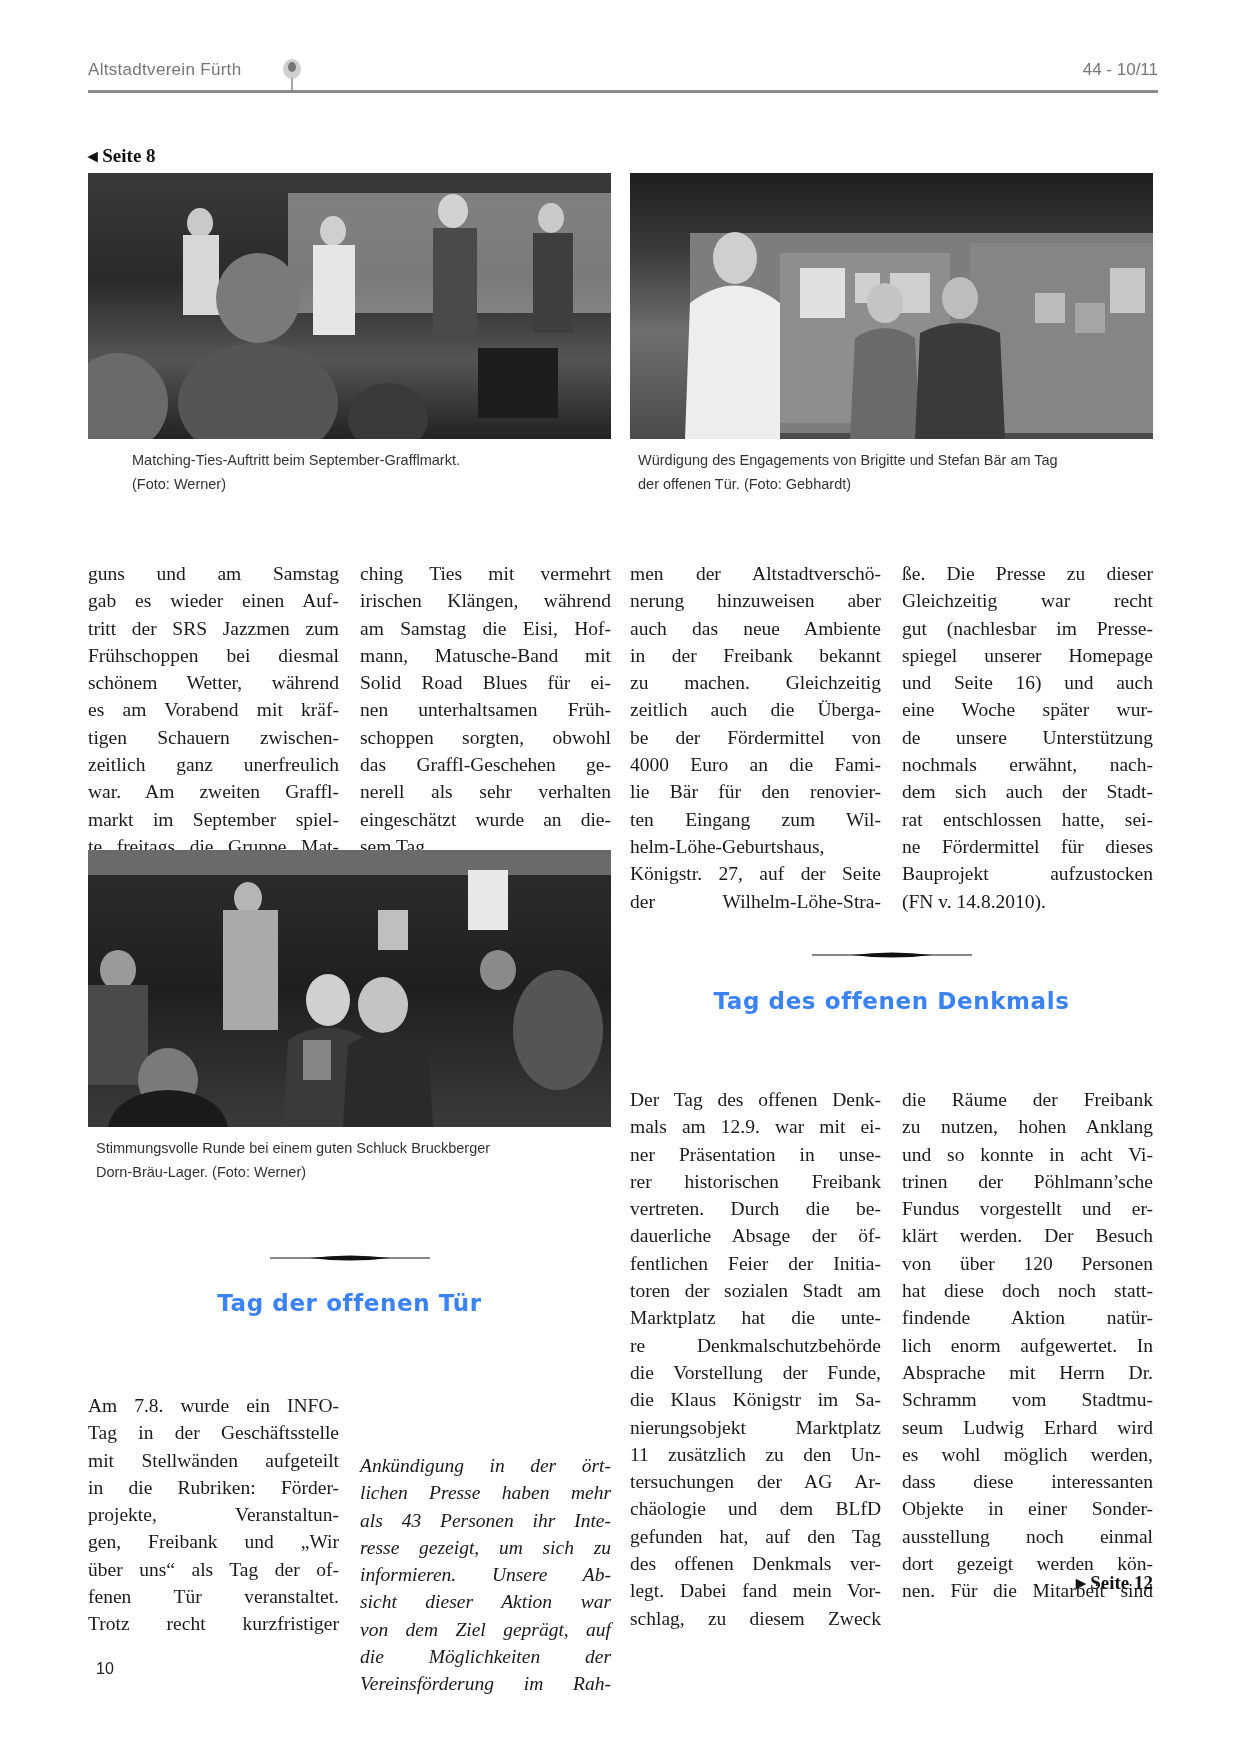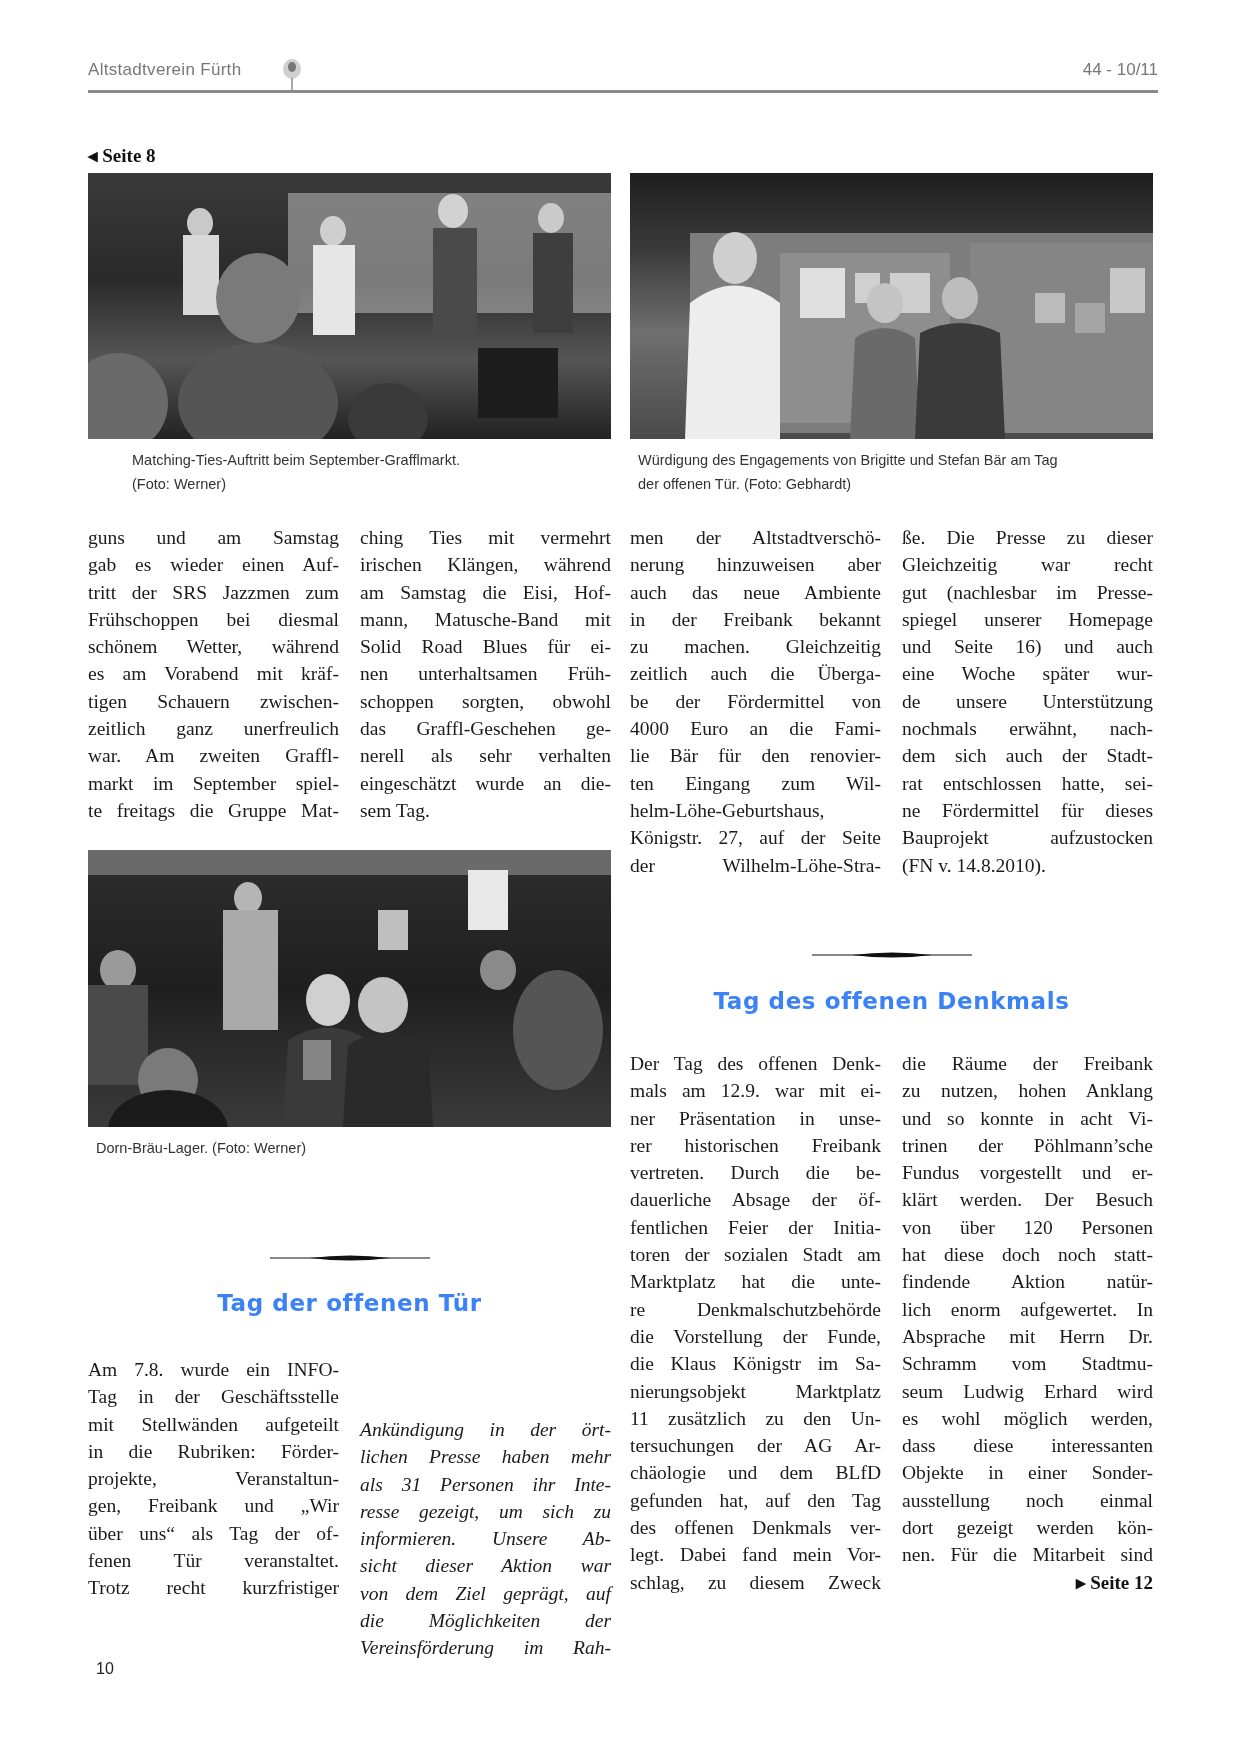--- a/index.html
+++ b/index.html
@@ -4,21 +4,21 @@
 <style>
   html,body{margin:0;padding:0;background:#fff;}
   body{width:1237px;height:1748px;position:relative;overflow:hidden;font-family:"DejaVu Serif","Liberation Serif",serif;color:#1a1a1a;}
   .header{position:absolute;left:88px;top:56px;width:1070px;height:34px;border-bottom:3px solid #8a8a8a;}
   .h-left{position:absolute;left:0;top:4px;font-family:"Liberation Sans",sans-serif;font-size:17px;color:#777;letter-spacing:0.3px;}
   .h-right{position:absolute;right:0;top:4px;font-family:"Liberation Sans",sans-serif;font-size:17px;color:#777;}
   .pin{position:absolute;left:194px;top:2px;width:20px;height:34px;}
   .nav{position:absolute;font-family:"Liberation Serif",serif;font-weight:bold;font-size:19px;color:#111;}
   .photo{position:absolute;overflow:hidden;}
   .caption{position:absolute;font-family:"Liberation Sans",sans-serif;font-size:14.5px;line-height:24px;color:#333;}
-  .col{position:absolute;width:251px;font-family:"Liberation Serif",serif;font-size:19.5px;line-height:27.3px;text-align:justify;color:#1a1a1a;}
+  .col{position:absolute;width:251px;font-family:"Liberation Serif",serif;font-size:19.5px;line-height:27.3px;text-align:justify;color:#1a1a1a;margin-top:36px;}
   .col .ln{display:block;height:27.3px;white-space:nowrap;text-align:justify;text-align-last:justify;}
   .col .ln.last{text-align-last:left;}
   .heading{position:absolute;font-family:"DejaVu Sans",sans-serif;font-weight:bold;font-size:23px;color:#3b82f6;letter-spacing:0.6px;text-align:center;}
   .orn{position:absolute;height:10px;}
   .pagenum{position:absolute;left:96px;top:1660px;font-family:"Liberation Sans",sans-serif;font-size:16px;color:#222;}
 </style>
 </head>
 <body>
 
 <div class="header">
@@ -152,20 +152,21 @@
     <ellipse cx="295" cy="155" rx="25" ry="28" fill="#c4c4c4"></ellipse>
       <path d="M260 195 Q300 170 340 195 L345 277 L255 277 Z" fill="#2a2a2a"></path>
     <rect x="215" y="190" width="28" height="40" fill="#9a9a9a" opacity="0.8"></rect>
     <ellipse cx="80" cy="230" rx="30" ry="32" fill="#7a7a7a"></ellipse>
       <ellipse cx="80" cy="280" rx="60" ry="40" fill="#1a1a1a"></ellipse>
     <ellipse cx="470" cy="180" rx="45" ry="60" fill="#555"></ellipse>
       <ellipse cx="410" cy="120" rx="18" ry="20" fill="#8a8a8a"></ellipse>
   </svg>
 </div>
 <div class="caption" style="left:96px;top:1136px;">
+  <div>Stimmungsvolle Runde bei einem guten Schluck Bruckberger</div>
   <div>Dorn-Bräu-Lager. (Foto: Werner)</div>
 </div>
 
 <svg class="orn" style="left:270px;top:1253px;width:160px;" viewBox="0 0 160 10">
   <line x1="0" y1="5" x2="160" y2="5" stroke="#111" stroke-width="1"></line>
   <path d="M40 5 Q80 0 120 5 Q80 10 40 5 Z" fill="#111"></path>
 </svg>
 <div class="heading" style="left:88px;top:1290px;width:523px;">Tag der offenen Tür</div>
 
 <div class="col" style="left:88px;top:1356px;">
@@ -175,21 +176,21 @@
   <span class="ln">in die Rubriken: Förder-</span>
   <span class="ln">projekte, Veranstaltun-</span>
   <span class="ln">gen, Freibank und „Wir</span>
   <span class="ln">über uns“ als Tag der of-</span>
   <span class="ln">fenen Tür veranstaltet.</span>
   <span class="ln">Trotz recht kurzfristiger</span>
 </div>
 <div class="col" style="left:360px;top:1416px;font-style:italic;">
   <span class="ln">Ankündigung in der ört-</span>
   <span class="ln">lichen Presse haben mehr</span>
-  <span class="ln">als 31 Personen ihr Inte-</span>
+  <span class="ln">als 43 Personen ihr Inte-</span>
   <span class="ln">resse gezeigt, um sich zu</span>
   <span class="ln">informieren. Unsere Ab-</span>
   <span class="ln">sicht dieser Aktion war</span>
   <span class="ln">von dem Ziel geprägt, auf</span>
   <span class="ln">die Möglichkeiten der</span>
   <span class="ln">Vereinsförderung im Rah-</span>
 </div>
 
 <svg class="orn" style="left:812px;top:950px;width:160px;" viewBox="0 0 160 10">
   <line x1="0" y1="5" x2="160" y2="5" stroke="#111" stroke-width="1"></line>

